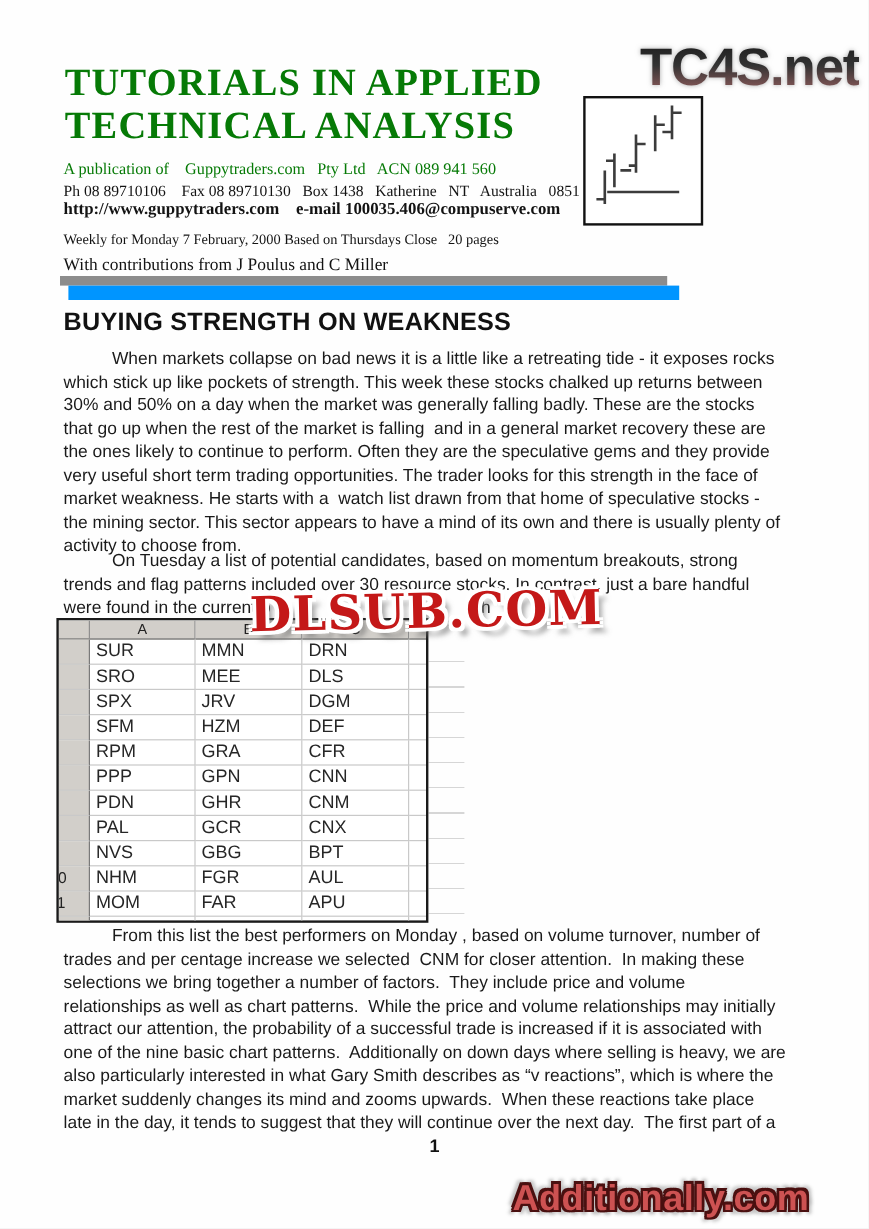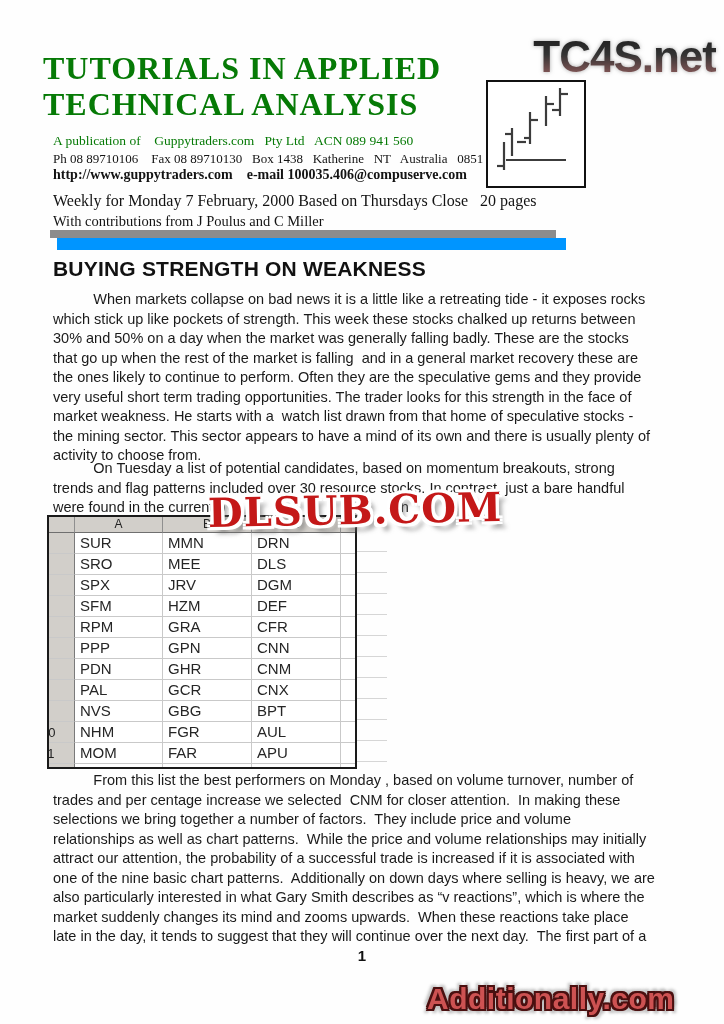--- a/index.html
+++ b/index.html
@@ -12,31 +12,31 @@
   .logo-tc4s{
     position:absolute;top:0px;right:8px;
     font-family:"Liberation Sans",sans-serif;font-weight:700;
     font-size:44px;letter-spacing:-1px;
     background:linear-gradient(to bottom,#1f1f1f 10%,#333 45%,var(--logo_maroon) 95%);
     -webkit-background-clip:text;background-clip:text;color:transparent;
     filter:drop-shadow(0 0 2px rgba(150,150,150,.8));
     margin-top:32px;
   }
   .title-line{
-    position:absolute;left:43px;
+    position:absolute;left:54px;
     font-family:"Liberation Serif",serif;font-weight:700;
     font-size:32px;letter-spacing:1px;color:var(--title_green);
     white-space:pre;
     text-align:center;
   }
   .mline{position:absolute;left:53px;font-family:"Liberation Serif",serif;white-space:pre;color:#131313;}
   .m-pub{top:133px;font-size:13.5px;color:var(--title_green);text-align:right;}
   .m-contact{top:151px;font-size:13px;}
   .m-web{top:167px;font-size:14px;font-weight:700;}
-  .m-issue{top:192px;font-size:16px;}
+  .m-issue{top:192px;font-size:12px;}
   .m-contrib{top:213px;font-size:14.5px;}
   .chartbox{
     position:absolute;left:486px;top:80px;width:96px;height:104px;
     background:#fff;border:2px solid #111;
   }
   .bar-gray{position:absolute;left:50px;top:230px;width:506px;height:8px;background:var(--bar_gray);}
   .bar-blue{position:absolute;left:57px;top:238px;width:509px;height:12px;background:var(--bar_blue);}
   
   .headline{
     position:absolute;left:53px;top:257px;

